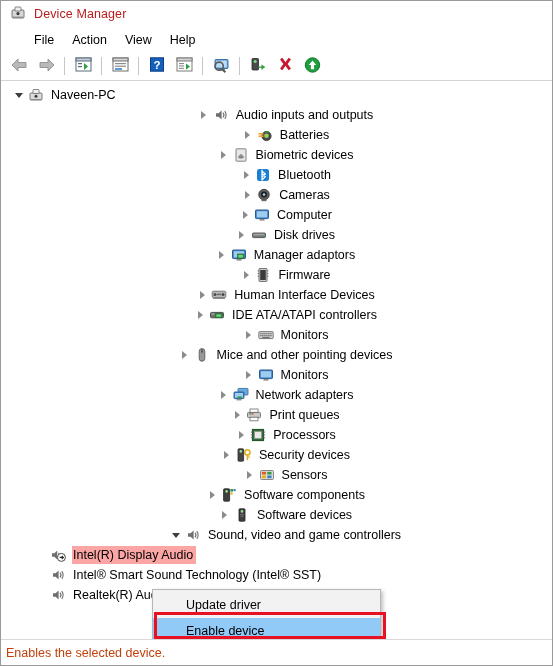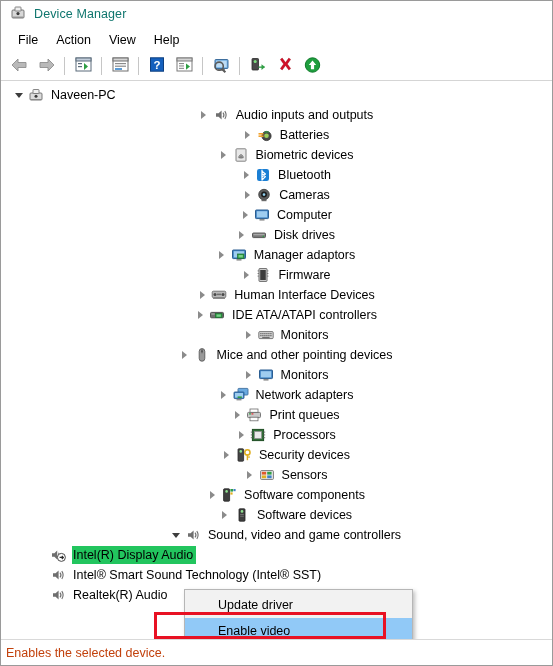--- a/index.html
+++ b/index.html
@@ -32,33 +32,33 @@
     height: 26px;
     flex: 0 0 26px;
     background: #ffffff;
     display: flex;
     align-items: center;
     padding-left: 9px;
     box-sizing: border-box;
   }
   #titlebar .title-text {
     font-size: 12.5px;
-    color: #0f766e;
+    color: #b91c1c;
     margin-left: 8px;
     letter-spacing: 0.1px;
   }
 
   
   #menubar {
     height: 25px;
     flex: 0 0 25px;
     background: #ffffff;
     display: flex;
     align-items: center;
-    padding-left: 8px;
+    padding-left: 24px;
     box-sizing: border-box;
   }
   #menubar .menu-item {
     font-size: 12.5px;
     color: #000000;
     padding: 3px 9px;
     cursor: default;
   }
 
   
@@ -118,21 +118,21 @@
     flex: 0 0 18px;
     margin-right: 5px;
   }
   .trow .tlabel {
     font-size: 12.5px;
     color: #000000;
     line-height: 16px;
     padding: 1px 3px 1px 1px;
   }
   .trow.selected .tlabel {
-    background: #22c55e;
+    background: #fca5a5;
   }
   .depth0 { padding-left: 6px; }
   .depth1 { padding-left: 19px; justify-content: center; }
   .depth2 { padding-left: 44px; }
 
   .chev {
     width: 0; height: 0;
     border-top: 4px solid transparent;
     border-bottom: 4px solid transparent;
     border-left: 5px solid #8b8b8b;
@@ -148,21 +148,20 @@
   #ctxmenu {
     position: absolute;
     left: 151px; top: 508px;
     width: 229px;
     background: #f2f2f2;
     border: 1px solid #b6b6b6;
     box-shadow: 2px 2px 4px rgba(0,0,0,0.25);
     padding: 2px 0 3px 0;
     box-sizing: border-box;
     z-index: 40;
-    margin-left: 32px;
   }
   .mi {
     height: 26px;
     display: flex;
     align-items: center;
     padding-left: 33px;
     font-size: 12.5px;
     color: #000000;
     cursor: default;
     box-sizing: border-box;
@@ -762,21 +761,21 @@
             <rect x="9.4" y="11" width="3.6" height="1.3" fill="#8d8d8d"></rect>
           </svg>
         </span>
         <span class="tlabel">System devices</span>
       </div>
 
     </div>
 
     <div id="ctxmenu">
       <div class="mi">Update driver</div>
-      <div class="mi hl">Enable video</div>
+      <div class="mi hl">Enable device</div>
 
     </div>
 
     <div id="redbox"></div>
 
   </div>
 
   <div id="statusbar">
     <span>Enables the selected device.</span>
   </div>

